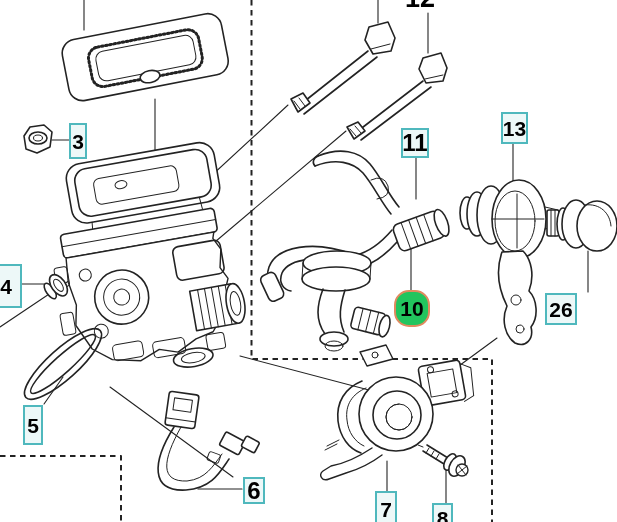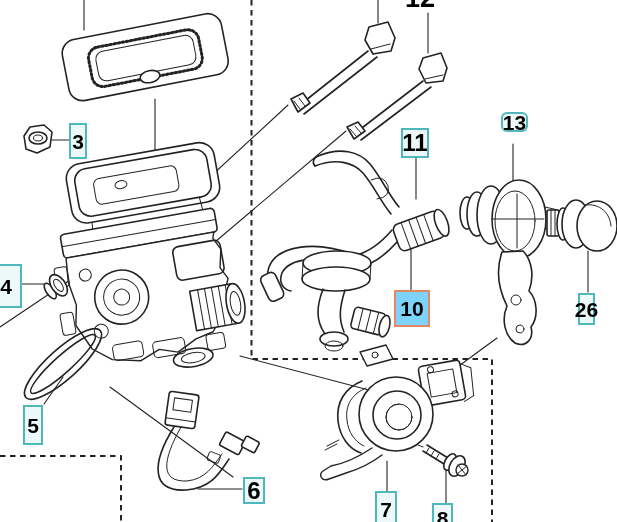--- a/index.html
+++ b/index.html
@@ -7,21 +7,21 @@
        font-family:"Liberation Sans",sans-serif;}
   .stage{position:relative;width:617px;height:522px;background:#ffffff;overflow:hidden;}
   .stage svg{position:absolute;left:0;top:0;}
   .callout{
     position:absolute;box-sizing:border-box;
     border:2px solid #4fb8bd;background:#edf8f8;color:#000;
     font-weight:700;font-size:21px;line-height:1;
     display:flex;align-items:center;justify-content:center;
     cursor:pointer;z-index:5;
   }
-  .callout.hl{border-color:#e18a5f;background:#7dd3fc;}
+  .callout.hl{border-color:#e18a5f;background:#22c55e;border-radius:15px;}
   .callout.bare{border:none;background:transparent;font-size:27px;}
   .callout.sm{font-size:24px;}
 </style>
 </head>
 <body>
 
 <div class="stage">
 
   <svg width="617" height="522" viewBox="0 0 617 522">
     <g stroke="#232323" fill="none" stroke-width="1.6" stroke-linecap="round" stroke-linejoin="round">
@@ -227,16 +227,16 @@
 
   <div class="callout" style="left:69px;  top:123px; width:18px; height:36px;">3</div>
   <div class="callout" style="left:-10px; top:264px; width:32px; height:44px;">4</div>
   <div class="callout" style="left:23px;  top:405px; width:20px; height:40px;">5</div>
   <div class="callout sm" style="left:243px; top:477px; width:22px; height:27px;">6</div>
   <div class="callout" style="left:375px; top:491px; width:22px; height:36px;">7</div>
   <div class="callout" style="left:432px; top:503px; width:21px; height:30px;">8</div>
   <div class="callout hl" style="left:394px; top:290px; width:36px; height:37px;">10</div>
   <div class="callout sm" style="left:401px; top:128px; width:28px; height:30px;">11</div>
   <div class="callout bare" style="left:399px; top:-17px; width:42px; height:30px;">12</div>
-  <div class="callout" style="left:501px; top:112px; width:27px; height:20px;border-radius:6px;">13</div>
-  <div class="callout" style="left:578px; top:293px; width:17px; height:32px;">26</div>
+  <div class="callout" style="left:501px; top:112px; width:27px; height:32px;">13</div>
+  <div class="callout" style="left:545px; top:293px; width:32px; height:32px;">26</div>
 
 </div>
 
 </body></html>

